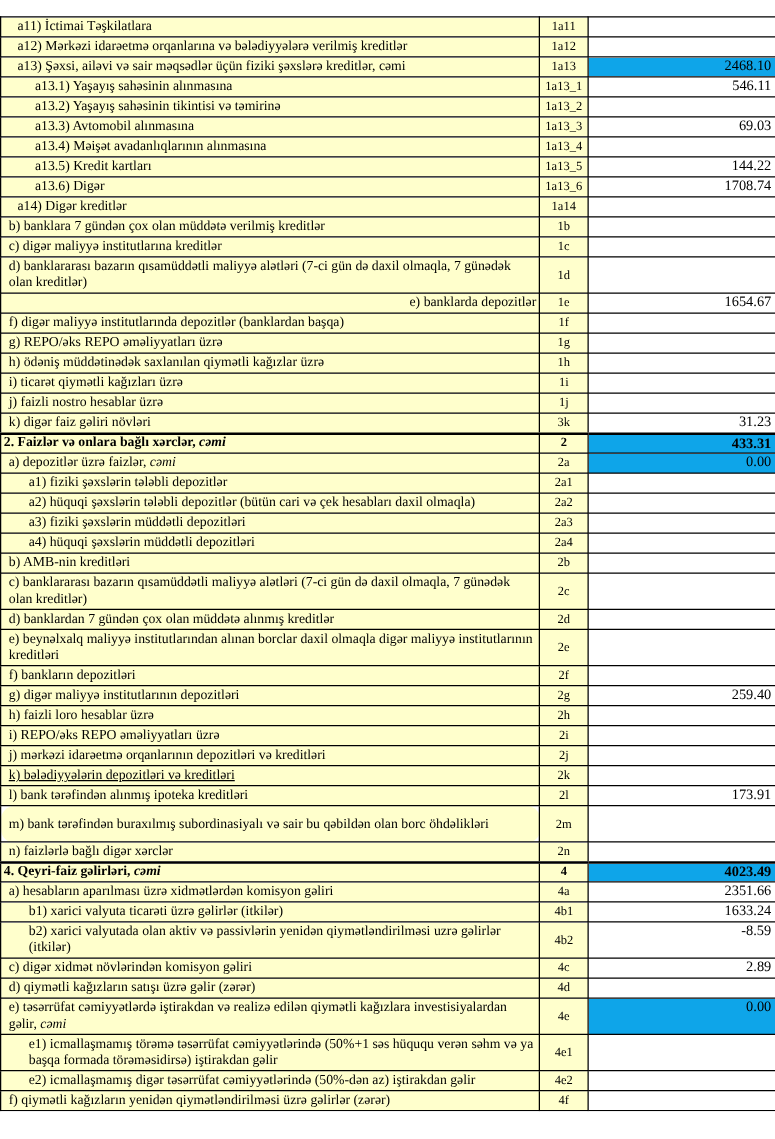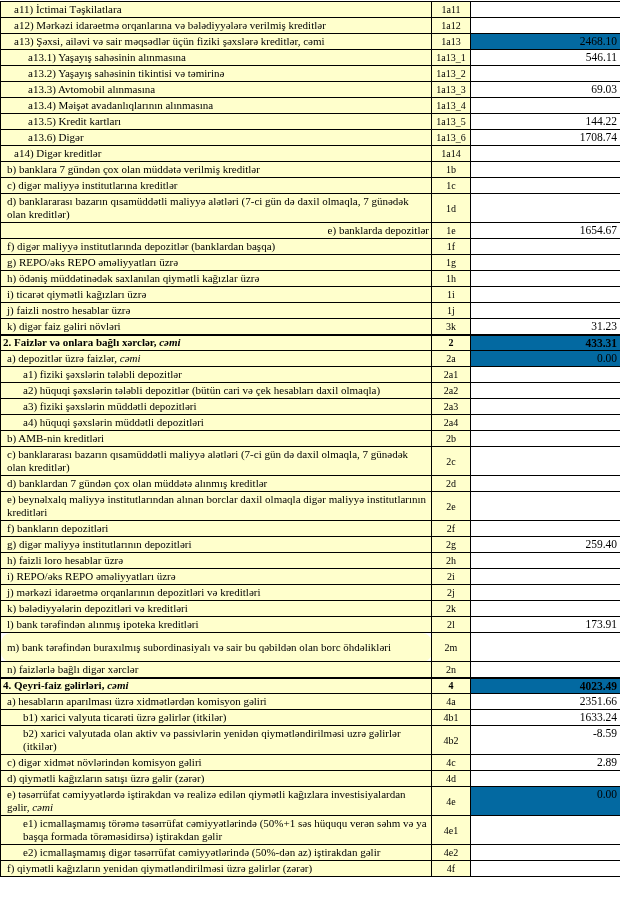--- a/index.html
+++ b/index.html
@@ -1,28 +1,28 @@
 <!DOCTYPE html>
 <html><head>
 <meta charset="utf-8">
 <style>
   html,body{margin:0;padding:0;background:#ffffff;}
   body{width:620px;font-family:"Liberation Serif","DejaVu Serif",serif;color:#000;}
   .sheet{padding-top:1px;}
-  table{border-collapse:collapse;table-layout:fixed;width:620px;}
+  table{border-collapse:collapse;table-layout:fixed;width:620px;margin-top:12px;}
   td{border:1px solid #000;overflow:hidden;box-sizing:border-box;}
   tr.s{height:16px;}
   tr.t{height:29px;}
   tr.b td{font-weight:bold;}
   tr.tt td{border-top-width:2px;}
   td.desc{background:#FFFFCC;font-size:11px;line-height:13px;vertical-align:middle;padding:0 2px 0 6px;}
   td.desc.nw{white-space:nowrap;}
   td.code{background:#FFFFCC;font-size:10px;text-align:center;vertical-align:middle;padding:0 1px;}
   td.val{background:#FFFFFF;font-size:11.5px;line-height:14px;text-align:right;vertical-align:top;padding:0 3px 0 2px;}
-  td.val.y{background:#0369a1;}
+  td.val.y{background:#0ea5e9;}
   .sfx{font-style:italic;}
 </style>
 </head>
 <body>
 
 <div class="sheet">
   <table>
     <colgroup>
       <col id="col-desc" style="width: 431px;">
       <col id="col-code" style="width: 39px;">
@@ -198,21 +198,21 @@
     <td class="desc nw" style="padding-left: 6px;"><span class="lbl">i) REPO/əks REPO əməliyyatları üzrə</span><span class="sfx"></span></td>
     <td class="code">2i</td>
     <td class="val"></td>
   </tr>
         <tr class="s">
     <td class="desc nw" style="padding-left: 6px;"><span class="lbl">j) mərkəzi idarəetmə orqanlarının depozitləri və kreditləri</span><span class="sfx"></span></td>
     <td class="code">2j</td>
     <td class="val"></td>
   </tr>
         <tr class="s">
-    <td class="desc nw" style="padding-left: 6px;"><span class="lbl">k) bələdiyyələrin depozitləri və kreditləri</span><span class="sfx"></span></td>
+    <td class="desc nw" style="padding-left: 6px; text-decoration: underline;"><span class="lbl">k) bələdiyyələrin depozitləri və kreditləri</span><span class="sfx"></span></td>
     <td class="code">2k</td>
     <td class="val"></td>
   </tr>
         <tr class="s">
     <td class="desc nw" style="padding-left: 6px;"><span class="lbl">l) bank tərəfindən alınmış ipoteka kreditləri</span><span class="sfx"></span></td>
     <td class="code">2l</td>
     <td class="val">173.91</td>
   </tr>
         <tr class="t">
     <td class="desc" style="padding-left: 6px; border-radius: 10px;"><span class="lbl">m) bank tərəfindən buraxılmış subordinasiyalı və sair bu qəbildən olan borc öhdəlikləri</span><span class="sfx"></span></td>

